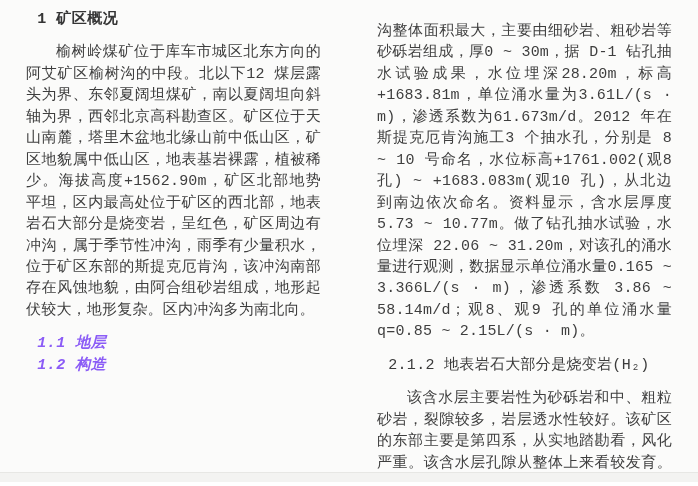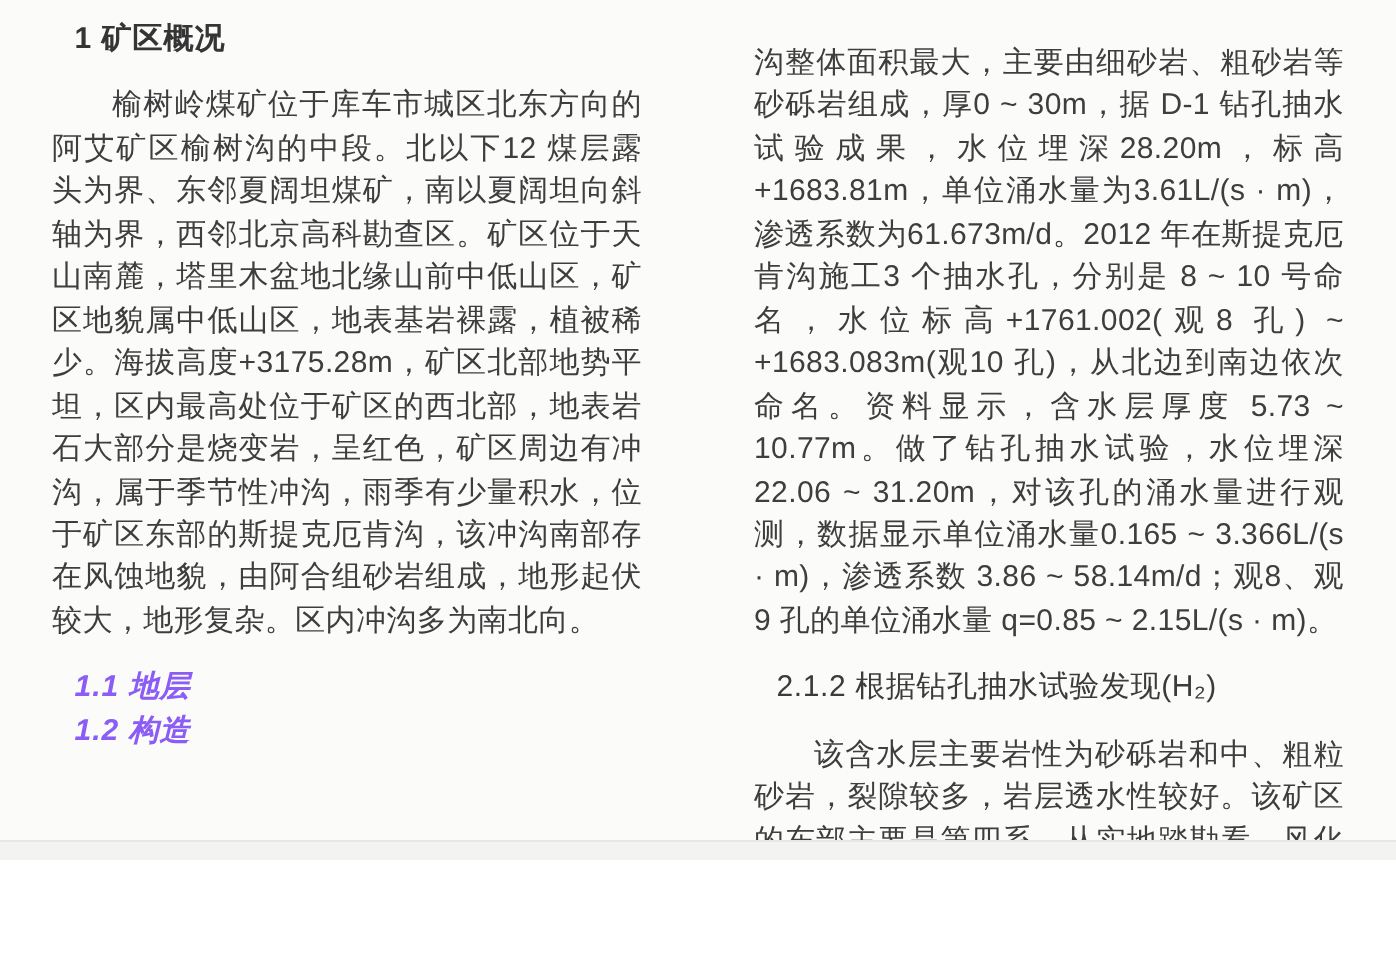--- a/index.html
+++ b/index.html
@@ -3,24 +3,24 @@
 <meta charset="utf-8">
 <style>
   html, body {
     margin: 0;
     padding: 0;
     background: #ffffff;
   }
   .page {
     position: relative;
     width: 698px;
-    height: 430px;
+    height: 482px;
     background: #fbfbfa;
     overflow: hidden;
-    font-family: Liberation Sans, sans-serif;
+    font-family: Liberation Mono, monospace;
     color: #3e3e3e;
   }
   .content {
     display: flex;
     padding: 9px 14px 0 14px;
     gap: 32px;
   }
   .col {
     width: 319px;
     font-size: 15px;
@@ -65,27 +65,27 @@
   }
 </style>
 </head>
 <body>
 
 <div class="page">
   <div class="content">
 
     <div class="col">
       <div class="h1">1 矿区概况</div>
-      <p class="para">榆树岭煤矿位于库车市城区北东方向的阿艾矿区榆树沟的中段。北以下12 煤层露头为界、东邻夏阔坦煤矿，南以夏阔坦向斜轴为界，西邻北京高科勘查区。矿区位于天山南麓，塔里木盆地北缘山前中低山区，矿区地貌属中低山区，地表基岩裸露，植被稀少。海拔高度+3175.28m，矿区北部地势平坦，区内最高处位于矿区的西北部，地表岩石大部分是烧变岩，呈红色，矿区周边有冲沟，属于季节性冲沟，雨季有少量积水，位于矿区东部的斯提克厄肯沟，该冲沟南部存在风蚀地貌，由阿合组砂岩组成，地形起伏较大，地形复杂。区内冲沟多为南北向。</p>
+      <p class="para">榆树岭煤矿位于库车市城区北东方向的阿艾矿区榆树沟的中段。北以下12 煤层露头为界、东邻夏阔坦煤矿，南以夏阔坦向斜轴为界，西邻北京高科勘查区。矿区位于天山南麓，塔里木盆地北缘山前中低山区，矿区地貌属中低山区，地表基岩裸露，植被稀少。海拔高度+1562.90m，矿区北部地势平坦，区内最高处位于矿区的西北部，地表岩石大部分是烧变岩，呈红色，矿区周边有冲沟，属于季节性冲沟，雨季有少量积水，位于矿区东部的斯提克厄肯沟，该冲沟南部存在风蚀地貌，由阿合组砂岩组成，地形起伏较大，地形复杂。区内冲沟多为南北向。</p>
       <div class="h2">1.1 地层</div>
       <div class="h2">1.2 构造</div>
 
     </div>
 
     <div class="col">
       <p class="para continuation">沟整体面积最大，主要由细砂岩、粗砂岩等砂砾岩组成，厚0 ~ 30m，据 D-1 钻孔抽水试验成果，水位埋深28.20m，标高+1683.81m，单位涌水量为3.61L/(s · m)，渗透系数为61.673m/d。2012 年在斯提克厄肯沟施工3 个抽水孔，分别是 8 ~ 10 号命名，水位标高+1761.002(观8 孔) ~ +1683.083m(观10 孔)，从北边到南边依次命名。资料显示，含水层厚度 5.73 ~ 10.77m。做了钻孔抽水试验，水位埋深 22.06 ~ 31.20m，对该孔的涌水量进行观测，数据显示单位涌水量0.165 ~ 3.366L/(s · m)，渗透系数 3.86 ~ 58.14m/d；观8、观9 孔的单位涌水量 q=0.85 ~ 2.15L/(s · m)。</p>
-      <div class="h3">2.1.2 根据钻孔抽水试验发现(H₂)</div>
+      <div class="h3">2.1.2 地表岩石大部分是烧变岩(H₂)</div>
       <p class="para">该含水层主要岩性为砂砾岩和中、粗粒砂岩，裂隙较多，岩层透水性较好。该矿区的东部主要是第四系，从实地踏勘看，风化严重。该含水层孔隙从整体上来看较发育。根据钻孔抽水试验发现，9-2 钻孔水位埋深50.15m，标高+1736.95m。当水位降低 18.60m 时，单位涌水量为0.0295L/(s · m)(未换算成口径91mm、水位降深10m 时单位涌水量)，渗透系数为0.0347m/d。2012 年水文地质补充勘探阶段观3 钻孔抽水试验，水位降低 19.59m 时，水位的降低影响涌水量的大小、该时单位涌水量有变化，其值为0.0017L/(s · m)。渗透</p>
     </div>
 
   </div>
   <div class="page-edge-strip"></div>
 </div>
 
 </body></html>

